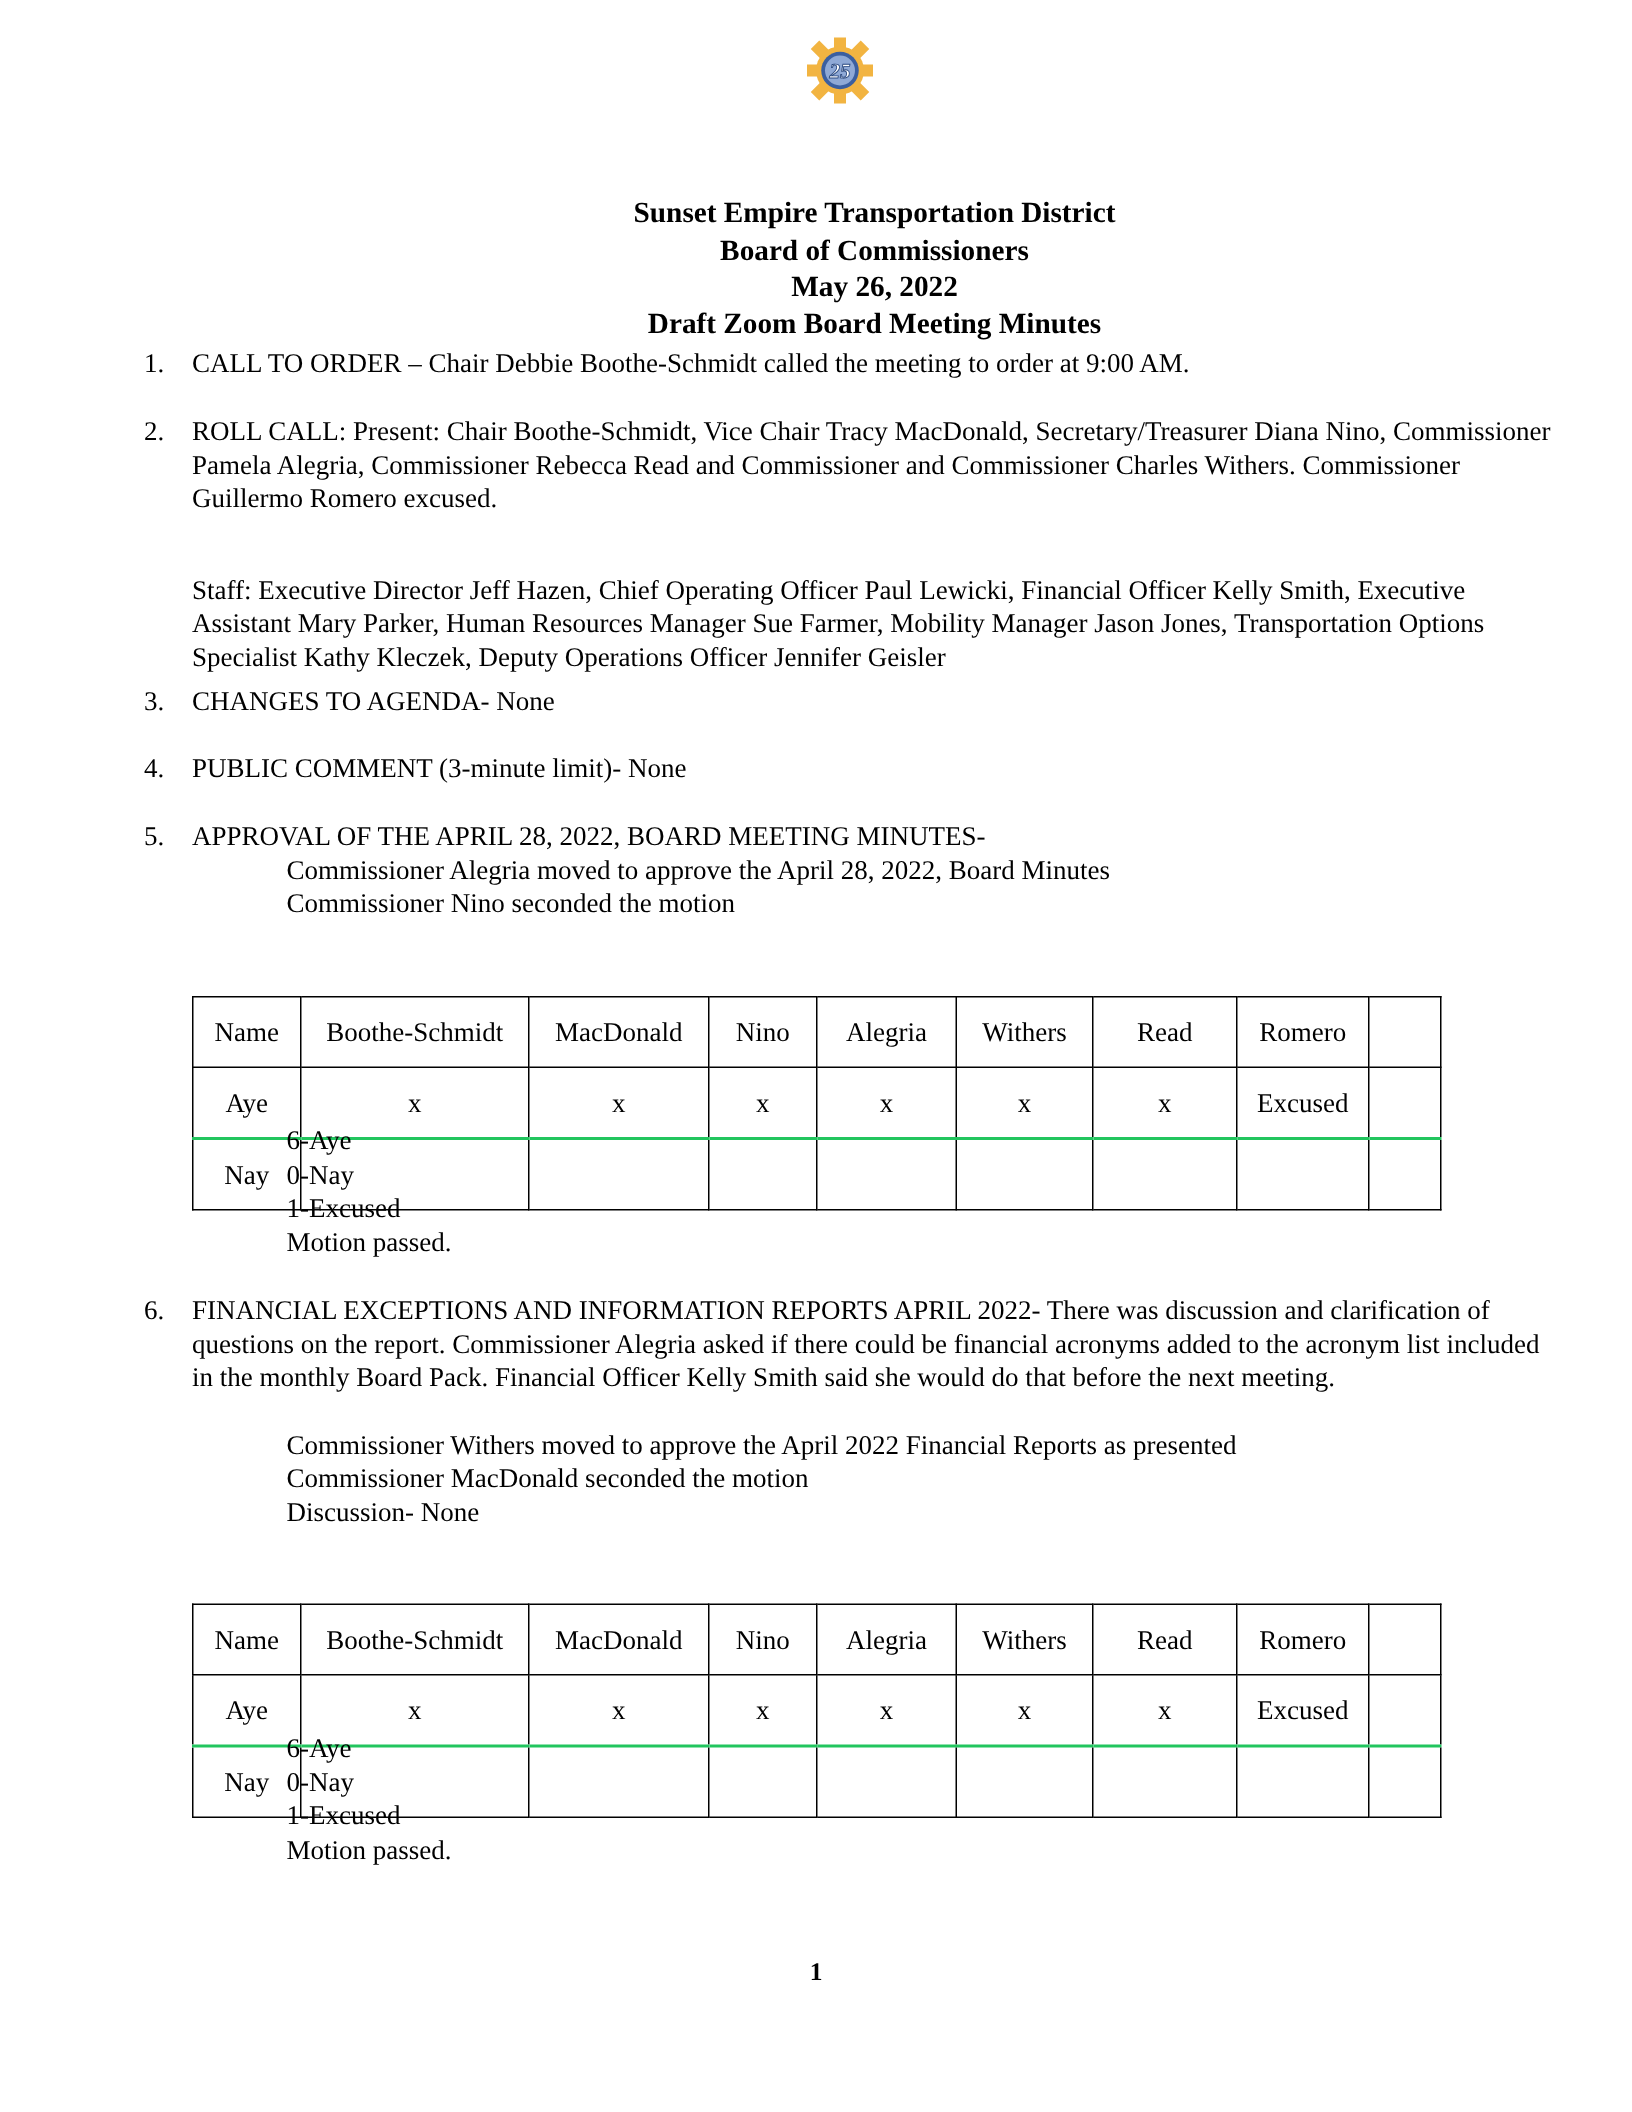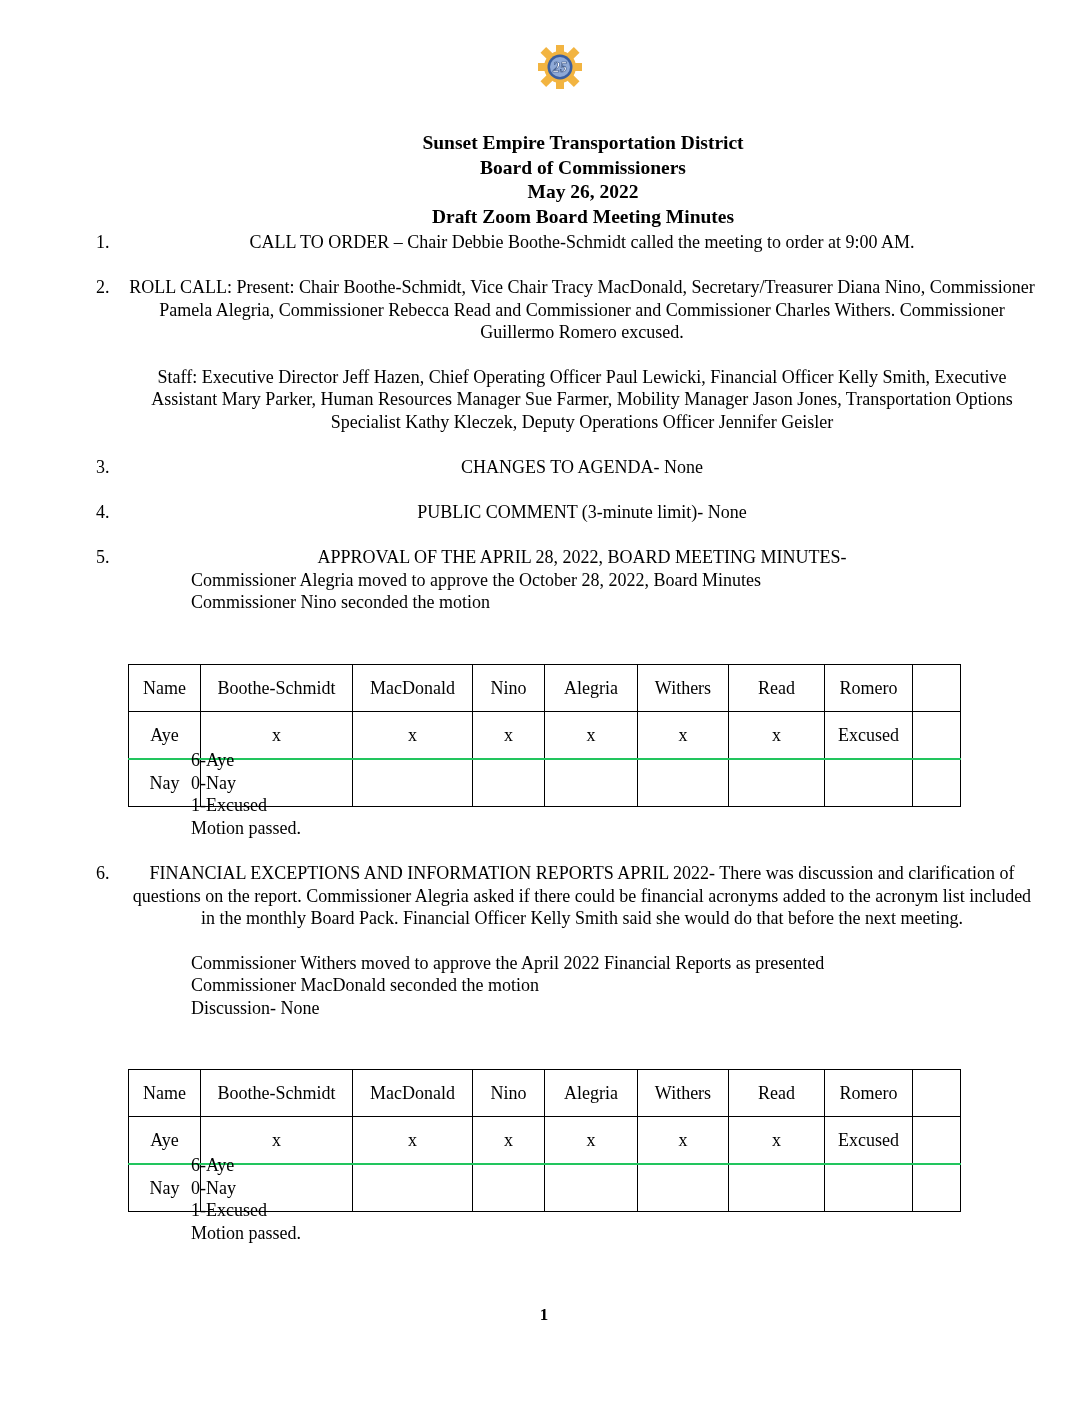--- a/index.html
+++ b/index.html
@@ -1,23 +1,23 @@
 <!DOCTYPE html>
 <html><head>
 <meta charset="utf-8">
 <style>
   html, body { margin:0; padding:0; background:#ffffff; }
   body { width:1088px; height:1408px; position:relative; overflow:hidden;
          font-family:"Liberation Serif", "DejaVu Serif", serif; color:#000; font-size:18px; }
-  .logo { position:absolute; left:537px; top:44px; width:46px; height:46px; }
+  .logo { position:absolute; left:537px; top:24px; width:46px; height:46px; }
   .header { position:absolute; left:16px; width:1088px; top:101px; text-align:center; font-weight:bold; font-size:19.5px; line-height:24.5px;margin-top:30px; }
   .header div { margin-left:46px; }
   .item { position:absolute; left:96px; width:940px; line-height:22.5px; }
   .num { position:absolute; left:0; top:0; }
-  .body { margin-left:32px;text-align:center; }
+  .body { margin-left:32px; }
   .indent { margin-left:95px; }
   table.vote { position:absolute; left:128px; border-collapse:collapse; font-size:18px; }
   table.vote td { border:1.5px solid #000; text-align:center; padding:12px; height:22px; line-height:20px; }
   table.vote tr.r2 td { border-bottom:2px solid #22c55e; }
   .tally { position:absolute; left:191px; line-height:22.5px; }
   .pagenum { position:absolute; left:0; width:1088px; top:1305px; text-align:center; font-weight:bold; font-size:17px; }
 </style>
 </head>
 <body>
 
@@ -48,37 +48,37 @@
 </div>
 
 <div class="item" style="top:231px;">
   <span class="num">1.</span>
   <div class="body">CALL TO ORDER – Chair Debbie Boothe-Schmidt called the meeting to order at 9:00 AM.</div>
 </div>
 
 <div class="item" style="top:276px;">
   <span class="num">2.</span>
   <div class="body">ROLL CALL: Present: Chair Boothe-Schmidt, Vice Chair Tracy MacDonald, Secretary/Treasurer Diana Nino, Commissioner Pamela Alegria, Commissioner Rebecca Read and Commissioner and Commissioner Charles Withers. Commissioner Guillermo Romero excused.</div>
-  <div class="body" style="margin-top:22px;">Staff: Executive Director Jeff Hazen, Chief Operating Officer Paul Lewicki, Financial Officer Kelly Smith, Executive Assistant Mary Parker, Human Resources Manager Sue Farmer, Mobility Manager Jason Jones, Transportation Options Specialist Kathy Kleczek, Deputy Operations Officer Jennifer Geisler</div>
+  <div class="body" style="margin-top:38px;">Staff: Executive Director Jeff Hazen, Chief Operating Officer Paul Lewicki, Financial Officer Kelly Smith, Executive Assistant Mary Parker, Human Resources Manager Sue Farmer, Mobility Manager Jason Jones, Transportation Options Specialist Kathy Kleczek, Deputy Operations Officer Jennifer Geisler</div>
 </div>
 
 <div class="item" style="top:456px;">
   <span class="num">3.</span>
   <div class="body">CHANGES TO AGENDA- None</div>
 </div>
 
 <div class="item" style="top:501px;">
   <span class="num">4.</span>
   <div class="body">PUBLIC COMMENT (3-minute limit)- None</div>
 </div>
 
 <div class="item" style="top:546px;">
   <span class="num">5.</span>
   <div class="body">APPROVAL OF THE APRIL 28, 2022, BOARD MEETING MINUTES-</div>
-  <div class="indent">Commissioner Alegria moved to approve the October 28, 2022, Board Minutes</div>
+  <div class="indent">Commissioner Alegria moved to approve the April 28, 2022, Board Minutes</div>
   <div class="indent">Commissioner Nino seconded the motion</div>
 </div>
 
 <table class="vote" style="top:664px;">
   <colgroup>
     <col style="width:72px">
       <col style="width:152px">
       <col style="width:120px">
       <col style="width:72px">
       <col style="width:93px">

